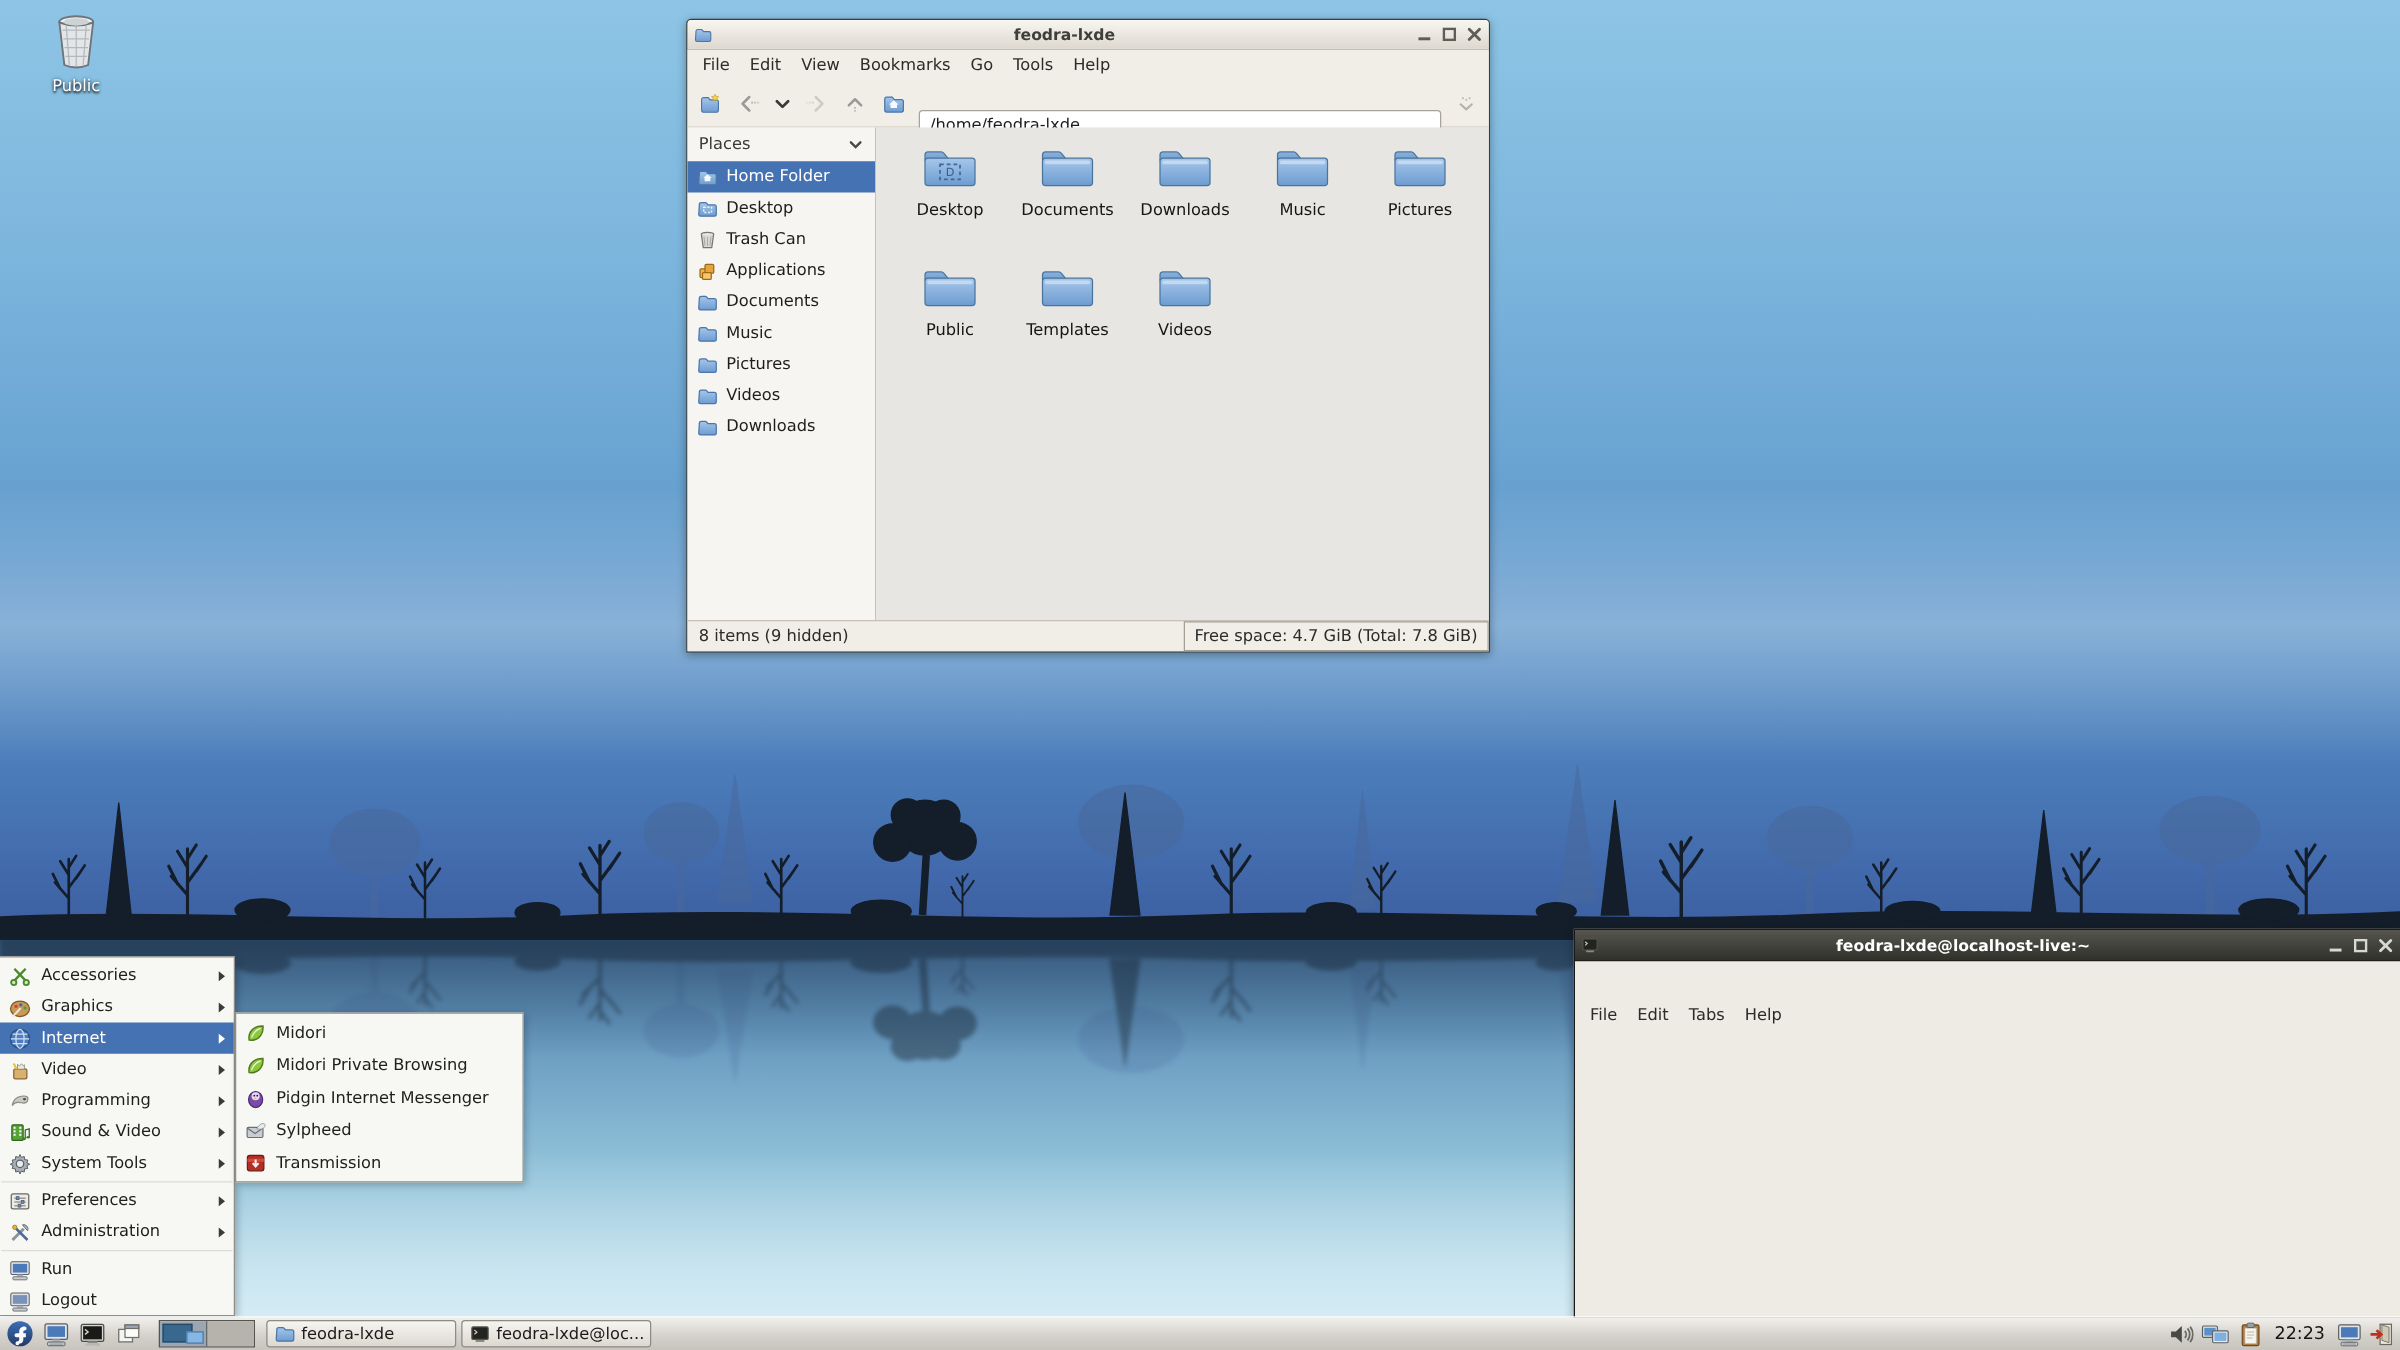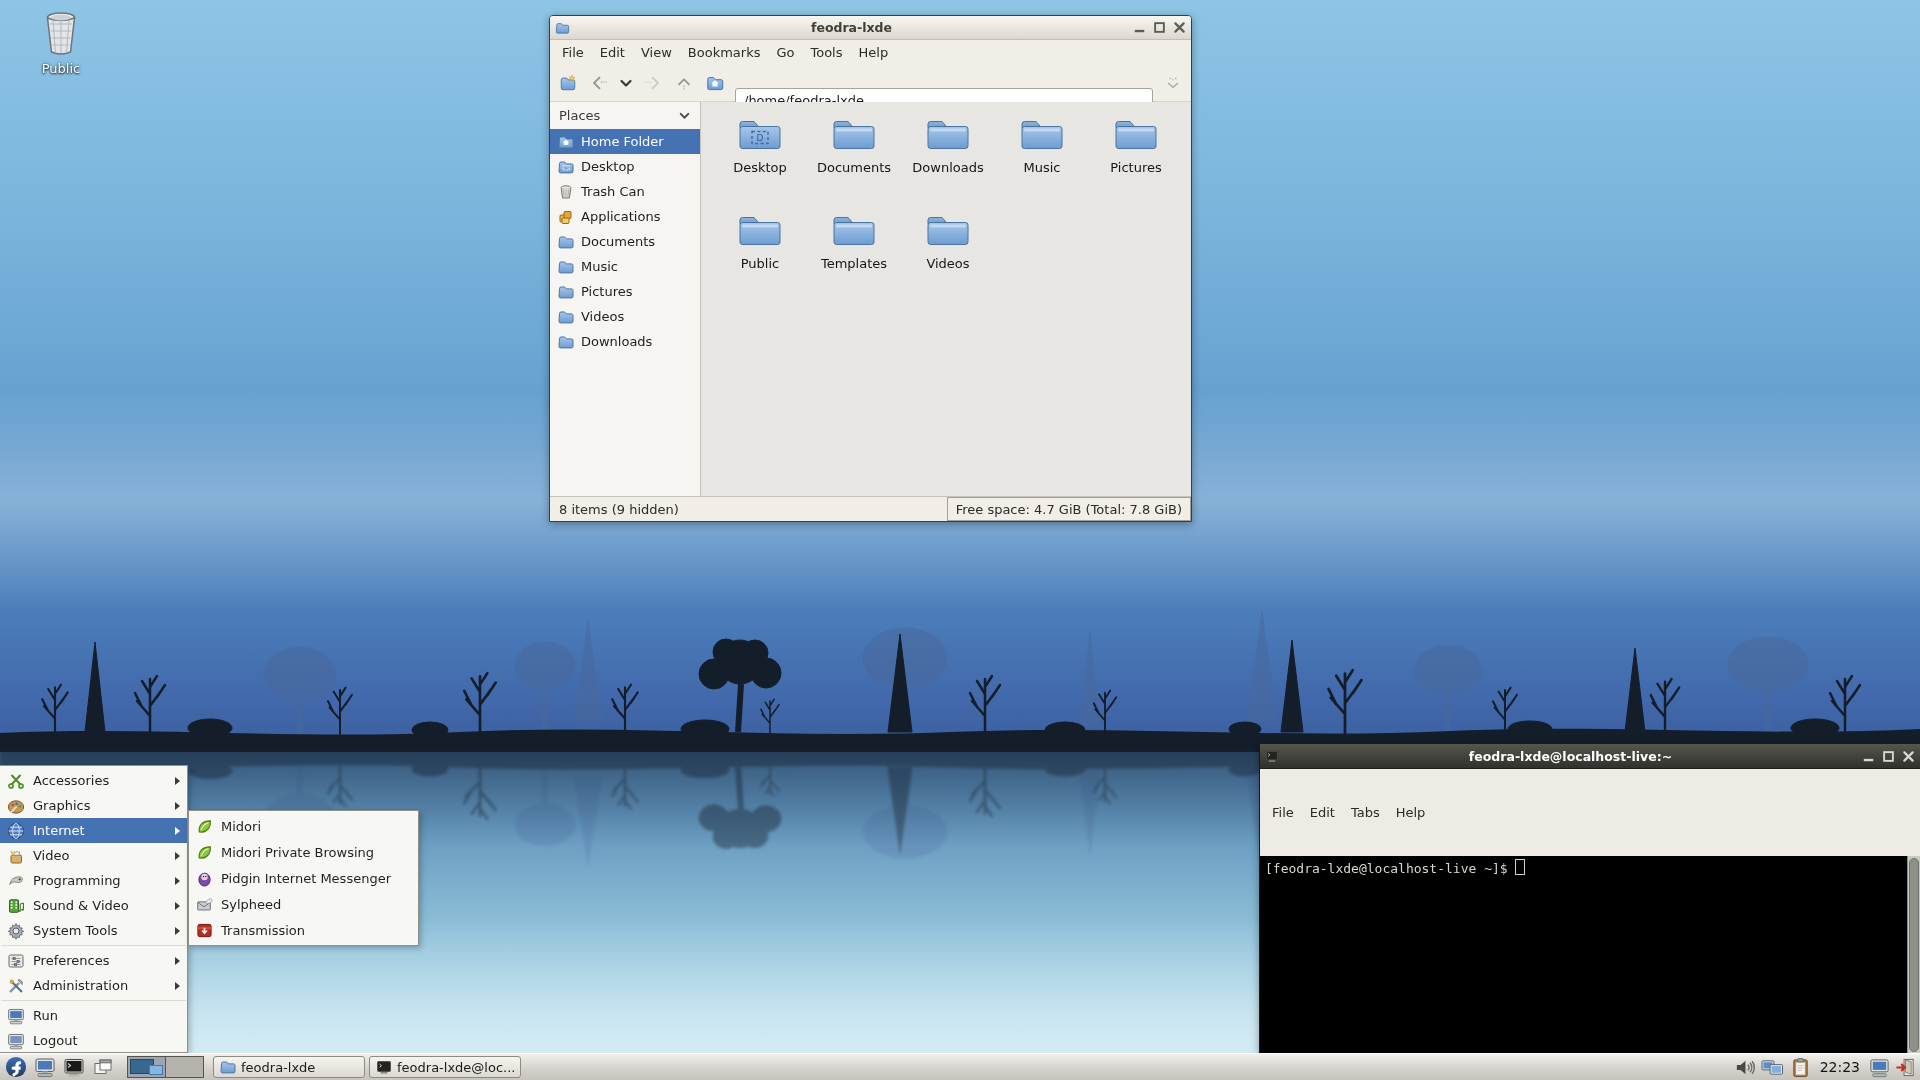--- a/index.html
+++ b/index.html
@@ -519,26 +519,20 @@
             </svg>
           </span>
       </span>
     </div>
     <div class="term-menubar" id="term-menubar">
         <span class="menu-item">File</span>
         <span class="menu-item">Edit</span>
         <span class="menu-item">Tabs</span>
         <span class="menu-item">Help</span>
       </div>
-    <div class="term-body">
-      <div class="term-text"><span>[feodra-lxde@localhost-live ~]$</span><span class="cursor"></span></div>
-      <div class="term-scroll">
-          <div class="thumb"></div>
-        </div>
-    </div>
   </div>
 
   <div class="appmenu" id="app-menu">
       <div class="am-row">
         <span class="icon" style="width:18px;height:18px">
           <svg viewBox="0 0 18 18">
             <path d="M4.5 3l9 9.5M13.5 3l-9 9.5" stroke="#4a8a2a" stroke-width="1.9"></path>
             <circle cx="4" cy="14" r="2.1" fill="#cfe8c0" stroke="#4a8a2a" stroke-width="1.5"></circle>
             <circle cx="14" cy="14" r="2.1" fill="#cfe8c0" stroke="#4a8a2a" stroke-width="1.5"></circle>
           </svg>

